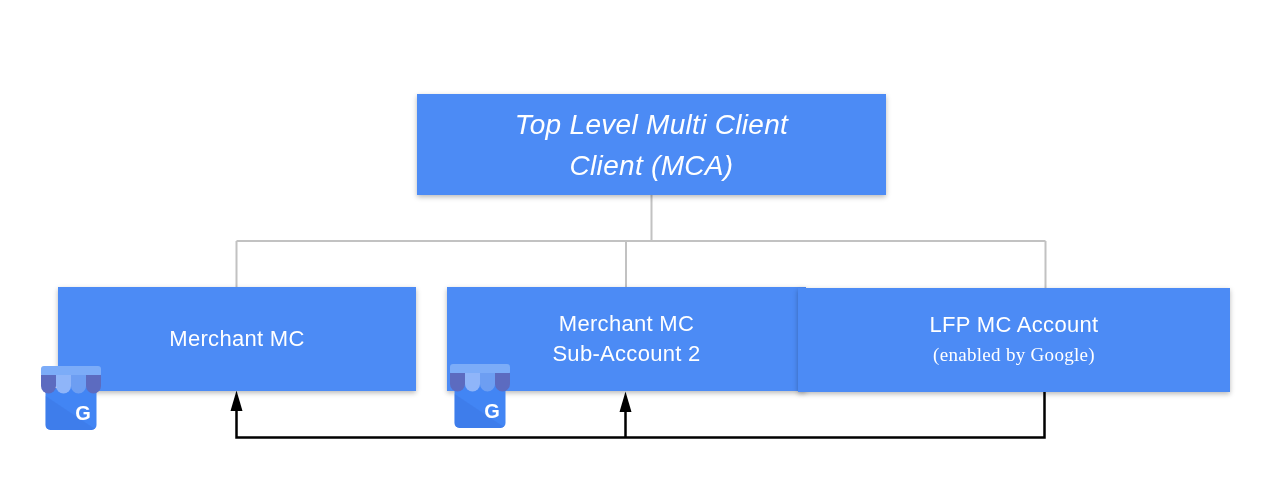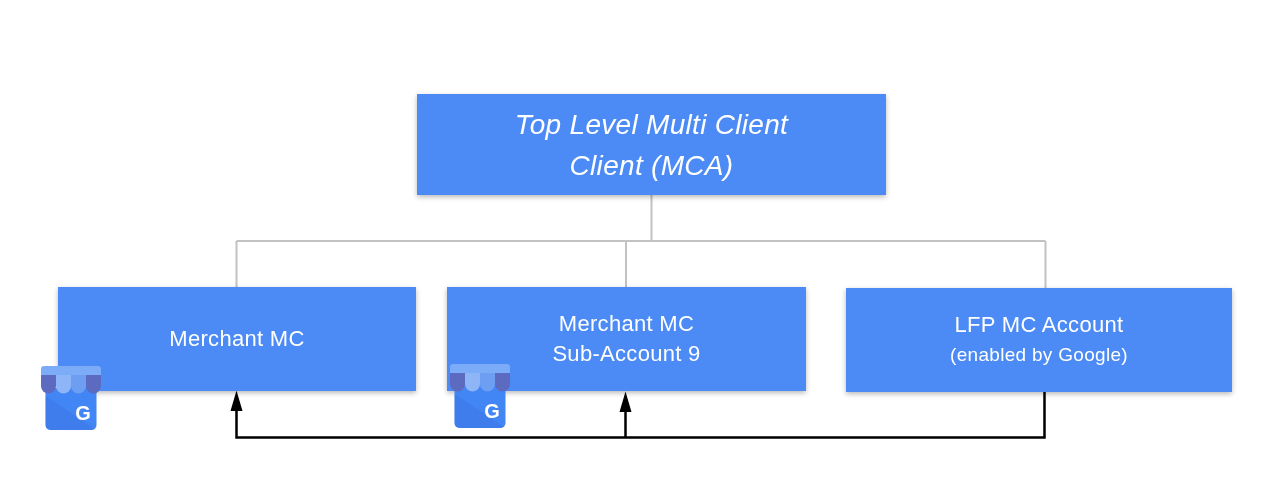--- a/index.html
+++ b/index.html
@@ -56,26 +56,27 @@
     left: 58px; top: 287px;
     width: 358px; height: 104px;
     font-size: 22px; line-height: 30px;
   }
   .node-sub2 {
     left: 447px; top: 287px;
     width: 359px; height: 104px;
     font-size: 22px; line-height: 30px;
   }
   .node-lfp {
-    left: 846px; top: 288px;
-    width: 386px; height: 104px;
+    left: 798px; top: 288px;
+    width: 432px; height: 104px;
     font-size: 22px; line-height: 30px; text-align: center;
   }
   .node-lfp .label-line2 {
     font-size: 19px;
+    font-family: Liberation Serif, serif;
   }
   .gmb-icon {
     position: absolute;
     width: 66px;
     height: 64px;
   }
   .gmb-icon-1 { left: 38px;  top: 366px; }
   .gmb-icon-2 { left: 447px; top: 364px; }
   .gmb-band    { fill: var(--gmb-awning-band, #7cacf8); }
   .gmb-sc-dark { fill: var(--gmb-awning-dark, #5c6bc0); }
@@ -107,21 +108,21 @@
     <div class="label-line1">Top Level Multi Client</div>
     <div class="label-line2">Client (MCA)</div>
   </div>
 
   <div class="node node-sub1">
     <div class="label-line1">Merchant MC</div>
   </div>
 
   <div class="node node-sub2">
     <div class="label-line1">Merchant MC</div>
-    <div class="label-line2">Sub-Account 9</div>
+    <div class="label-line2">Sub-Account 2</div>
   </div>
 
   <div class="node node-lfp">
     <div class="label-line1">LFP MC Account</div>
     <div class="label-line2">(enabled by Google)</div>
   </div>
 
   <svg class="gmb-icon gmb-icon-1" viewBox="0 0 66 64" xmlns="http://www.w3.org/2000/svg">
     <defs>
       <clipPath id="gmbBodyClipA">

